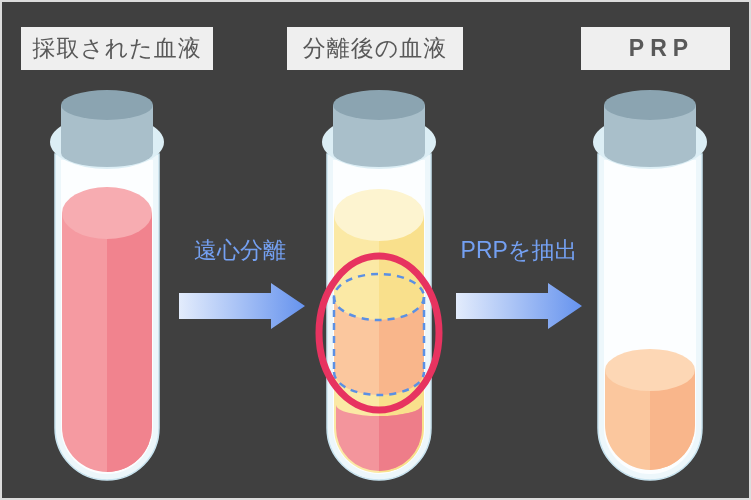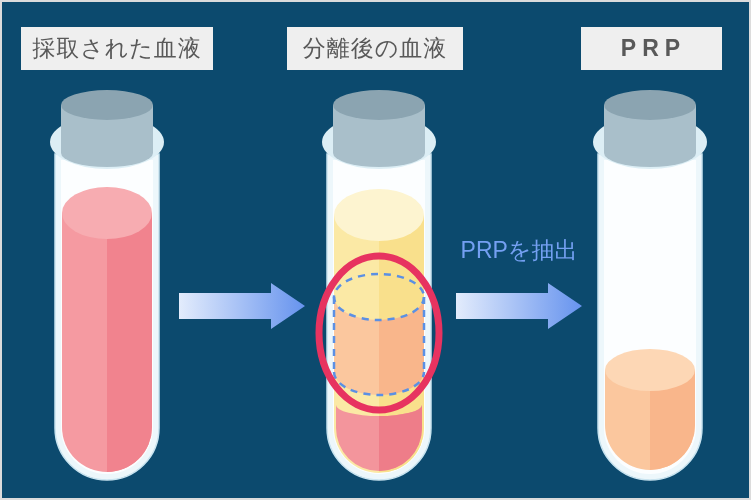--- a/index.html
+++ b/index.html
@@ -1,26 +1,26 @@
 <!DOCTYPE html>
 <html><head>
 <meta charset="utf-8">
 <style>
   html,body{margin:0;padding:0;background:#ffffff;font-family:"Liberation Sans",sans-serif;}
   .canvas{
     position:relative;width:751px;height:500px;box-sizing:border-box;
-    background:#0c4a6e;border:2px solid #dcdcdc;overflow:hidden;
+    background:#404040;border:2px solid #dcdcdc;overflow:hidden;
   }
   .canvas svg{position:absolute;left:0;top:0;}
   .tube-label{
     position:absolute;top:25px;height:43px;background:#efefef;color:#595959;
     display:flex;align-items:center;justify-content:center;
     font-size:23px;font-weight:500;letter-spacing:1px;
   }
-  .tube-label.prp{letter-spacing:6px;padding-left:4px;font-weight:600;}
+  .tube-label.prp{letter-spacing:6px;padding-left:12px;font-weight:600;}
   .arrow-label{
     position:absolute;top:233px;width:132px;height:30px;color:#74a0f2;
     display:flex;align-items:center;justify-content:center;
     font-size:23px;font-weight:500;
   }
 </style>
 </head>
 <body>
 
 <div class="canvas">
@@ -104,15 +104,16 @@
       <ellipse cx="648" cy="140" rx="57" ry="27" fill="#dceef5"></ellipse>
       <path d="M602 103 V151 A46 14 0 0 0 694 151 V103 Z" fill="#a9bfca"></path>
       <ellipse cx="648" cy="103" rx="46" ry="15" fill="#8ba4b1"></ellipse>
     </g>
   </svg>
 
   <div class="tube-label" style="left:19px;width:192px;">採取された血液</div>
   <div class="tube-label" style="left:285px;width:176px;">分離後の血液</div>
   <div class="tube-label prp" style="left:579px;width:137px;">PRP</div>
 
+  <div class="arrow-label" style="left:172px;">遠心分離</div>
   <div class="arrow-label" style="left:451px;">PRPを抽出</div>
 
 </div>
 
 </body></html>

